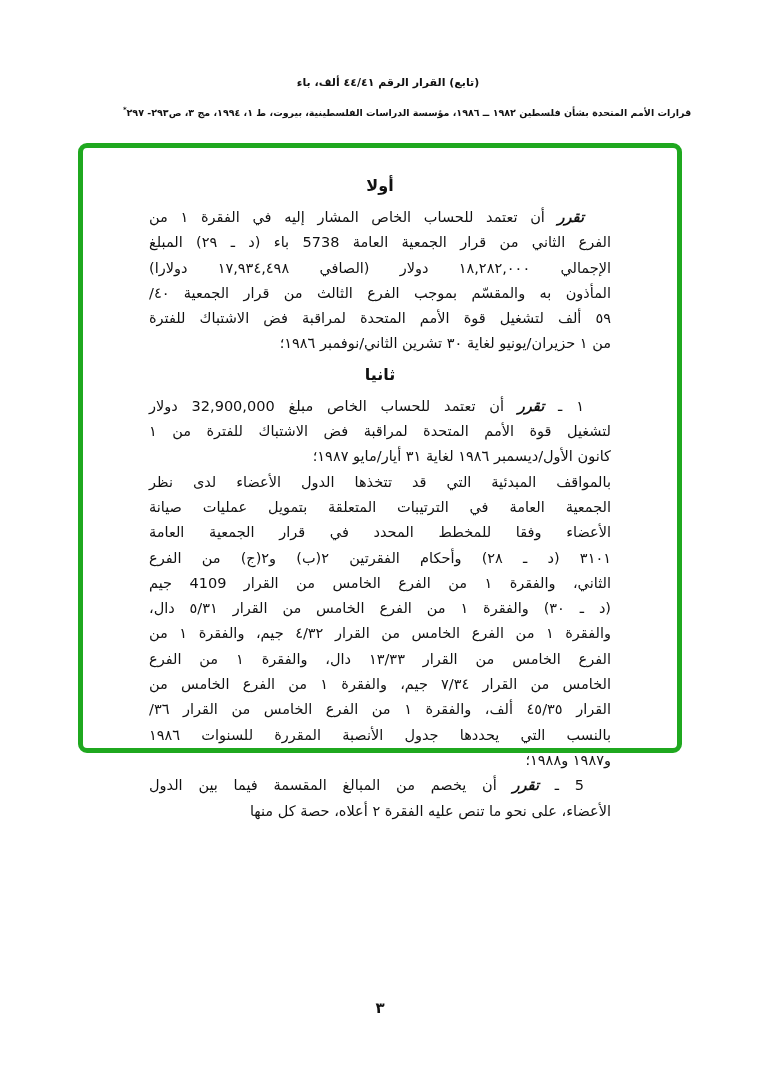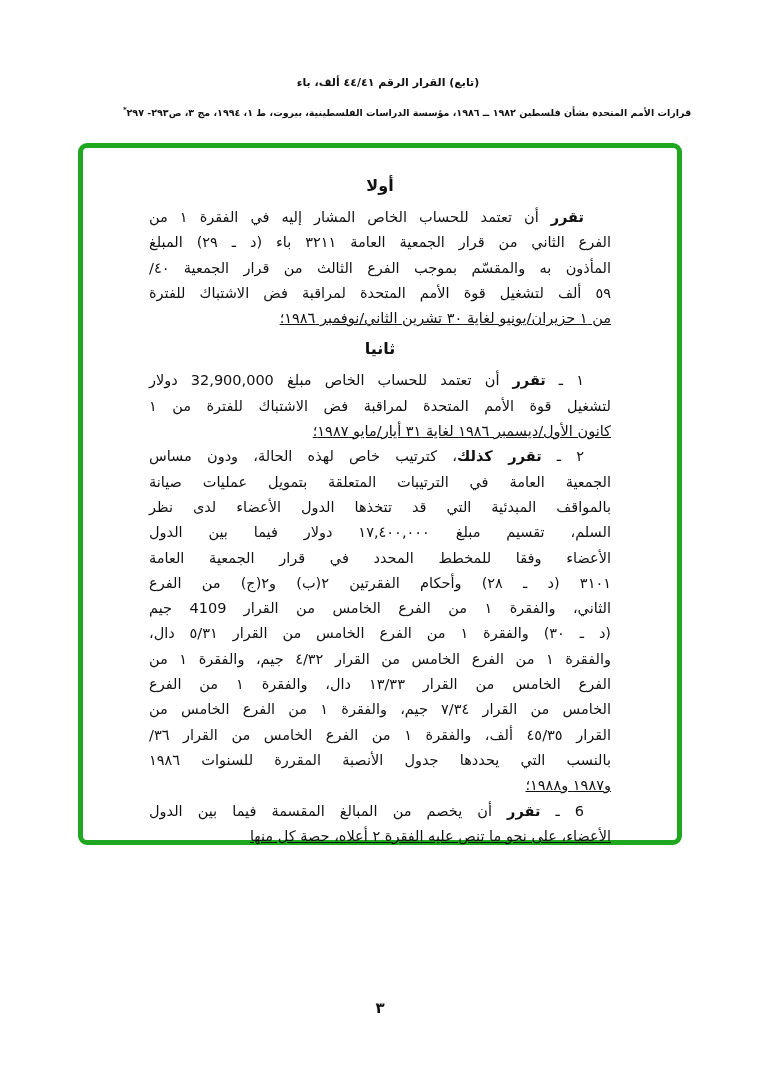--- a/index.html
+++ b/index.html
@@ -2,69 +2,68 @@
 <html lang="ar"><head>
 <meta charset="utf-8">
 <style>
   html,body{margin:0;padding:0;background:#ffffff;}
   body{width:758px;height:1078px;position:relative;font-family:"DejaVu Sans",sans-serif;color:#111;}
   .doc-title{position:absolute;top:76px;left:9px;width:758px;text-align:center;direction:rtl;
              font-weight:bold;font-size:11px;letter-spacing:0.2px;}
   .doc-source{position:absolute;top:106px;left:8px;width:758px;text-align:center;direction:rtl;
               font-weight:bold;font-size:9.5px;margin-left:20px;}
   .doc-source sup{font-size:7px;}
-  .frame{position:absolute;left:78px;top:143px;width:604px;height:702px;box-sizing:border-box;
+  .frame{position:absolute;left:78px;top:143px;width:604px;height:610px;box-sizing:border-box;
          border:5px solid #1fa81f;border-radius:9px;padding:20px 66px 0 66px;direction:rtl;}
   .section-heading{text-align:center;font-weight:bold;font-size:16px;margin:8px 0 10px 0;}
   .para{margin:0;}
   .line{font-size:14.5px;line-height:25.3px;text-align:justify;text-align-last:justify;
         -moz-text-align-last:justify;white-space:normal;}
-  .line.last{text-align:left;text-align-last:right;text-decoration:underline;-moz-text-align-last:right;}
+  .line.last{text-align:left;text-align-last:right;-moz-text-align-last:right;}
   .line.indent{padding-right:27px;}
-  .line b{font-weight:bold;}
+  .line b{font-weight:bold;font-style:italic;}
   .page-number{position:absolute;top:999px;left:78px;width:604px;text-align:center;
                font-weight:bold;font-size:15px;direction:rtl;}
 </style>
 </head>
 <body>
 
 <div class="doc-title">(تابع) القرار الرقم ٤٤/٤١ ألف، باء</div>
 
 <div class="doc-source"><span>قرارات الأمم المتحدة بشأن فلسطين ١٩٨٢ ــ ١٩٨٦، مؤسسة الدراسات الفلسطينية، بيروت، ط ١، ١٩٩٤، مج ٣، ص٢٩٣- ٢٩٧</span><sup>*</sup></div>
 
 <div class="frame" id="frame" style="border-color: rgb(31, 168, 31);">
     <div class="section-heading">أولا</div>
     <div class="para">
       <div class="line indent"><b>تقرر</b><span> أن تعتمد للحساب الخاص المشار إليه في الفقرة ١ من</span></div>
-      <div class="line"><span>الفرع الثاني من قرار الجمعية العامة ٣٢١١ باء (د ـ ٢٩) المبلغ</span></div>
+      <div class="line"><span>الفرع الثاني من قرار الجمعية العامة 5738 باء (د ـ ٢٩) المبلغ</span></div>
+      <div class="line"><span>الإجمالي ١٨,٢٨٢,٠٠٠ دولار (الصافي ١٧,٩٣٤,٤٩٨ دولارا)</span></div>
       <div class="line"><span>المأذون به والمقسّم بموجب الفرع الثالث من قرار الجمعية ٤٠/</span></div>
       <div class="line"><span>٥٩ ألف لتشغيل قوة الأمم المتحدة لمراقبة فض الاشتباك للفترة</span></div>
       <div class="line last"><span>من ١ حزيران/يونيو لغاية ٣٠ تشرين الثاني/نوفمبر ١٩٨٦؛</span></div>
     </div>
     <div class="section-heading">ثانيا</div>
     <div class="para">
       <div class="line indent"><span>١ ـ </span><b>تقرر</b><span> أن تعتمد للحساب الخاص مبلغ 32,900,000 دولار</span></div>
       <div class="line"><span>لتشغيل قوة الأمم المتحدة لمراقبة فض الاشتباك للفترة من ١</span></div>
       <div class="line last"><span>كانون الأول/ديسمبر ١٩٨٦ لغاية ٣١ أيار/مايو ١٩٨٧؛</span></div>
     </div>
     <div class="para">
-      <div class="line indent"><span>٢ ـ </span><b>تقرر كذلك</b><span>، كترتيب خاص لهذه الحالة، ودون مساس</span></div>
+      <div class="line"><span>بالمواقف المبدئية التي قد تتخذها الدول الأعضاء لدى نظر</span></div>
       <div class="line"><span>الجمعية العامة في الترتيبات المتعلقة بتمويل عمليات صيانة</span></div>
-      <div class="line"><span>بالمواقف المبدئية التي قد تتخذها الدول الأعضاء لدى نظر</span></div>
-      <div class="line"><span>السلم، تقسيم مبلغ ١٧,٤٠٠,٠٠٠ دولار فيما بين الدول</span></div>
       <div class="line"><span>الأعضاء وفقا للمخطط المحدد في قرار الجمعية العامة</span></div>
       <div class="line"><span>٣١٠١ (د ـ ٢٨) وأحكام الفقرتين ٢(ب) و٢(ج) من الفرع</span></div>
       <div class="line"><span>الثاني، والفقرة ١ من الفرع الخامس من القرار 4109 جيم</span></div>
       <div class="line"><span>(د ـ ٣٠) والفقرة ١ من الفرع الخامس من القرار ٥/٣١ دال،</span></div>
       <div class="line"><span>والفقرة ١ من الفرع الخامس من القرار ٤/٣٢ جيم، والفقرة ١ من</span></div>
       <div class="line"><span>الفرع الخامس من القرار ١٣/٣٣ دال، والفقرة ١ من الفرع</span></div>
       <div class="line"><span>الخامس من القرار ٧/٣٤ جيم، والفقرة ١ من الفرع الخامس من</span></div>
       <div class="line"><span>القرار ٤٥/٣٥ ألف، والفقرة ١ من الفرع الخامس من القرار ٣٦/</span></div>
       <div class="line"><span>بالنسب التي يحددها جدول الأنصبة المقررة للسنوات ١٩٨٦</span></div>
       <div class="line last"><span>و١٩٨٧ و١٩٨٨؛</span></div>
     </div>
     <div class="para">
-      <div class="line indent"><span>6 ـ </span><b>تقرر</b><span> أن يخصم من المبالغ المقسمة فيما بين الدول</span></div>
+      <div class="line indent"><span>5 ـ </span><b>تقرر</b><span> أن يخصم من المبالغ المقسمة فيما بين الدول</span></div>
       <div class="line last"><span>الأعضاء، على نحو ما تنص عليه الفقرة ٢ أعلاه، حصة كل منها</span></div>
     </div>
   </div>
 
 <div class="page-number">٣</div>
 
 </body></html>

